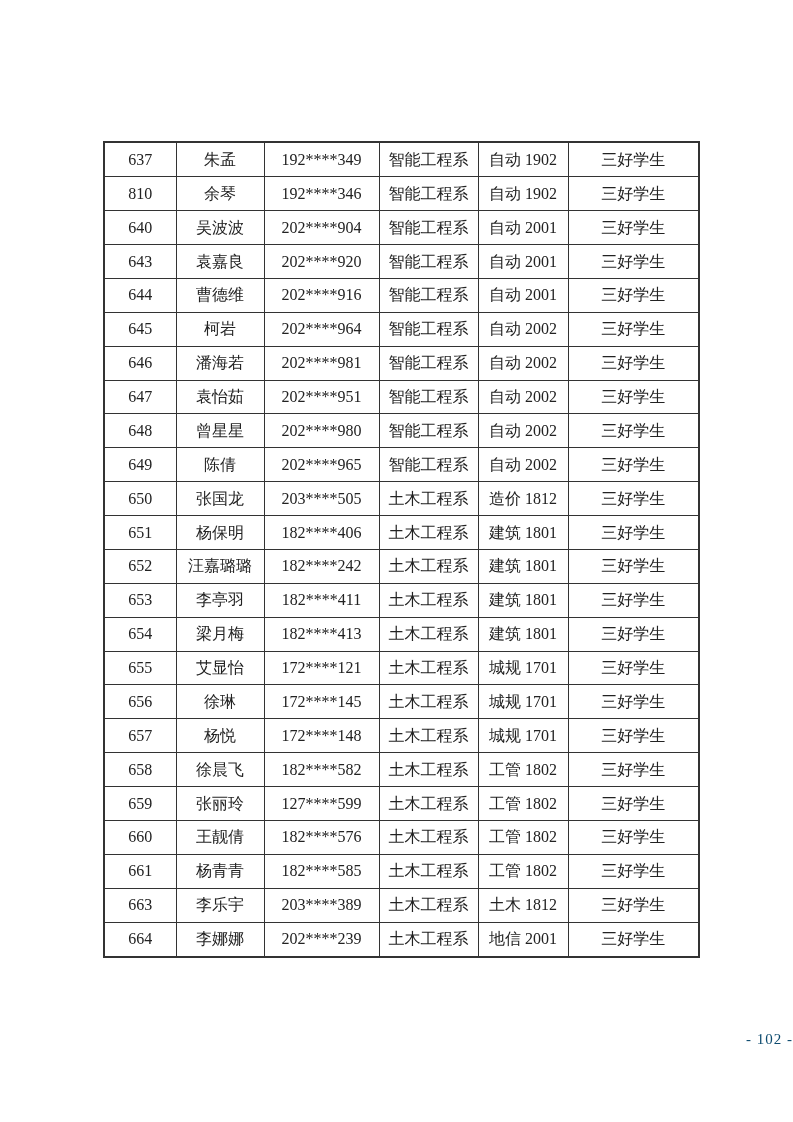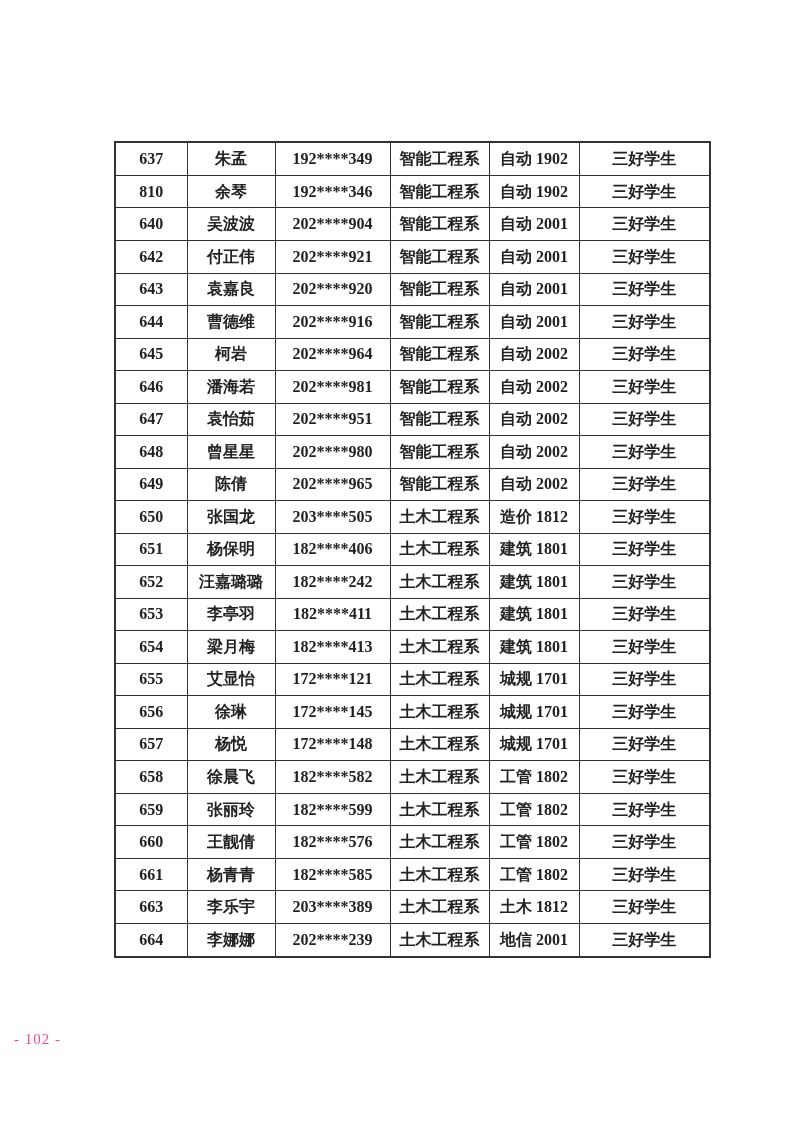--- a/index.html
+++ b/index.html
@@ -11,48 +11,47 @@
     position: relative;
     width: 793px;
     height: 1122px;
     background: #ffffff;
     font-family: "Liberation Serif", "DejaVu Serif", serif;
     color: #222222;
     overflow: hidden;
   }
   table.award-table {
     position: absolute;
-    left: 114px;
+    left: 103px;
     top: 141px;
     width: 595px;
     height: 817px;
     border-collapse: collapse;
     table-layout: fixed;
     border: 2px solid #333333;
-    font-weight: bold;
   }
   table.award-table td {
     border: 1px solid #333333;
     text-align: center;
     vertical-align: middle;
     font-size: 16px;
     line-height: 1;
     padding: 0;
     white-space: nowrap;
     overflow: hidden;
     color: #222222;
   }
   .footer {
     position: absolute;
-    left: 14px;
+    left: 8px;
     right: 0;
     top: 1031px;
-    text-align: left;
+    text-align: right;
     font-size: 15px;
-    color: #ec4899;
+    color: #0c4a6e;
     letter-spacing: 1px;
   }
 </style>
 </head>
 <body>
 
 <div class="page">
 
   <table class="award-table">
     <colgroup>
@@ -87,28 +86,20 @@
         <tr>
           <td>640</td>
           <td>吴波波</td>
           <td>202****904</td>
           <td>智能工程系</td>
           <td>自动 2001</td>
           <td>三好学生</td>
         </tr>
 
 
-        <tr>
-          <td>642</td>
-          <td>付正伟</td>
-          <td>202****921</td>
-          <td>智能工程系</td>
-          <td>自动 2001</td>
-          <td>三好学生</td>
-        </tr>
 
         <tr>
           <td>643</td>
           <td>袁嘉良</td>
           <td>202****920</td>
           <td>智能工程系</td>
           <td>自动 2001</td>
           <td>三好学生</td>
         </tr>
 
@@ -243,21 +234,21 @@
           <td>徐晨飞</td>
           <td>182****582</td>
           <td>土木工程系</td>
           <td>工管 1802</td>
           <td>三好学生</td>
         </tr>
 
         <tr>
           <td>659</td>
           <td>张丽玲</td>
-          <td>182****599</td>
+          <td>127****599</td>
           <td>土木工程系</td>
           <td>工管 1802</td>
           <td>三好学生</td>
         </tr>
 
         <tr>
           <td>660</td>
           <td>王靓倩</td>
           <td>182****576</td>
           <td>土木工程系</td>

